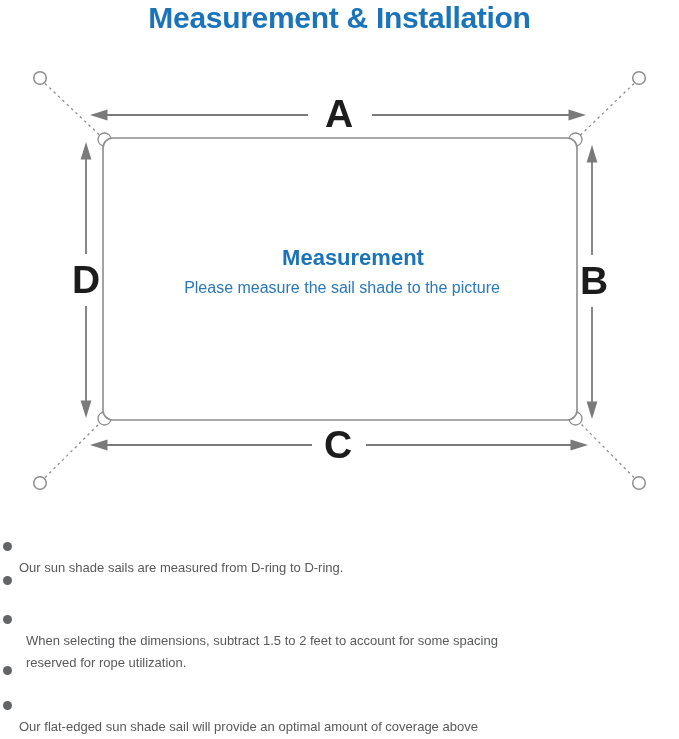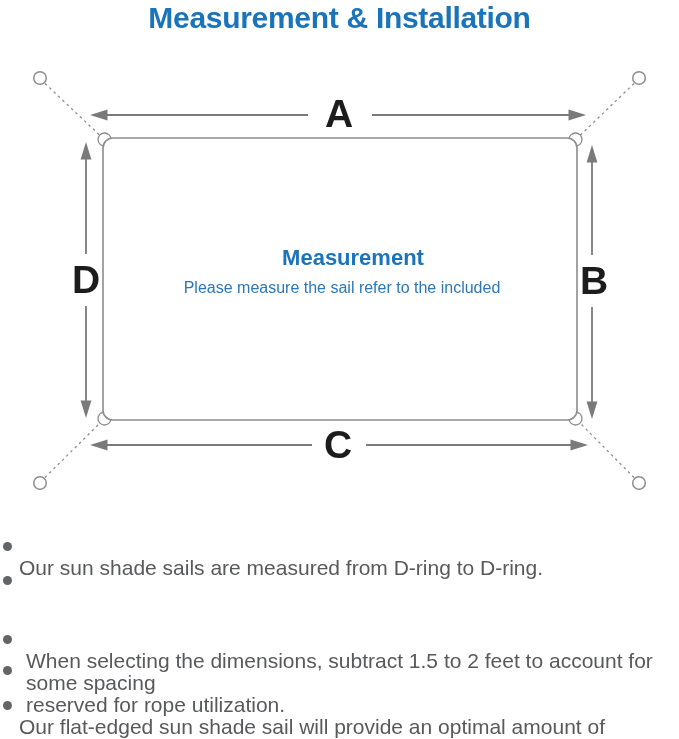--- a/index.html
+++ b/index.html
@@ -25,21 +25,21 @@
     position:absolute;left:342px;top:258px;transform:translate(-50%,-50%);
     font-size:22px;font-weight:700;color:#1b74ba;white-space:nowrap;margin-left:11px;
   }
   #center-subtitle{
     position:absolute;left:342px;top:288px;transform:translate(-50%,-50%);
     font-size:16px;color:#2a78b9;white-space:nowrap;
   }
   .note{
     position:absolute;left:0;width:672px;
     padding-left:19px;box-sizing:border-box;
-    font-size:21px;line-height:22px;color:#58595b;
+    font-size:13px;line-height:22px;color:#58595b;
     white-space:pre-line;
   }
   .note .bullet{
     position:absolute;left:3px;top:7px;
     width:9px;height:9px;border-radius:50%;
     background:#636466;
   }
 </style>
 </head>
 <body>
@@ -96,30 +96,30 @@
       <path d="M592,419 L586.6,401.5 L597.4,401.5 Z" stroke="none"></path>
     </g>
   </svg>
 
   <div class="dim-label" style="left:339px;top:113px;">A</div>
   <div class="dim-label" style="left:594px;top:280px;">B</div>
   <div class="dim-label" style="left:338px;top:444px;">C</div>
   <div class="dim-label" style="left:86px;top:279px;">D</div>
 
   <div id="center-title">Measurement</div>
-  <div id="center-subtitle">Please measure the sail refer to the included</div>
+  <div id="center-subtitle">Please measure the sail shade to the picture</div>
 
   <div>
     <div class="note" style="top:535px;">
       <span class="bullet"></span><span>Our sun shade sails are measured from D-ring to D-ring.</span>
     </div>
     <div class="note" style="top:569px;">
       <span class="bullet"></span>
     </div>
-    <div class="note" style="top:628px;padding-left:26px;">
+    <div class="note" style="top:608px;padding-left:26px;">
       <span class="bullet"></span><span>When selecting the dimensions, subtract 1.5 to 2 feet to account for some spacing
 reserved for rope utilization.</span>
     </div>
     <div class="note" style="top:659px;">
       <span class="bullet"></span>
     </div>
     <div class="note" style="top:694px;">
       <span class="bullet"></span><span>Our flat-edged sun shade sail will provide an optimal amount of coverage above
 the area it’ s placed.</span>
     </div>

